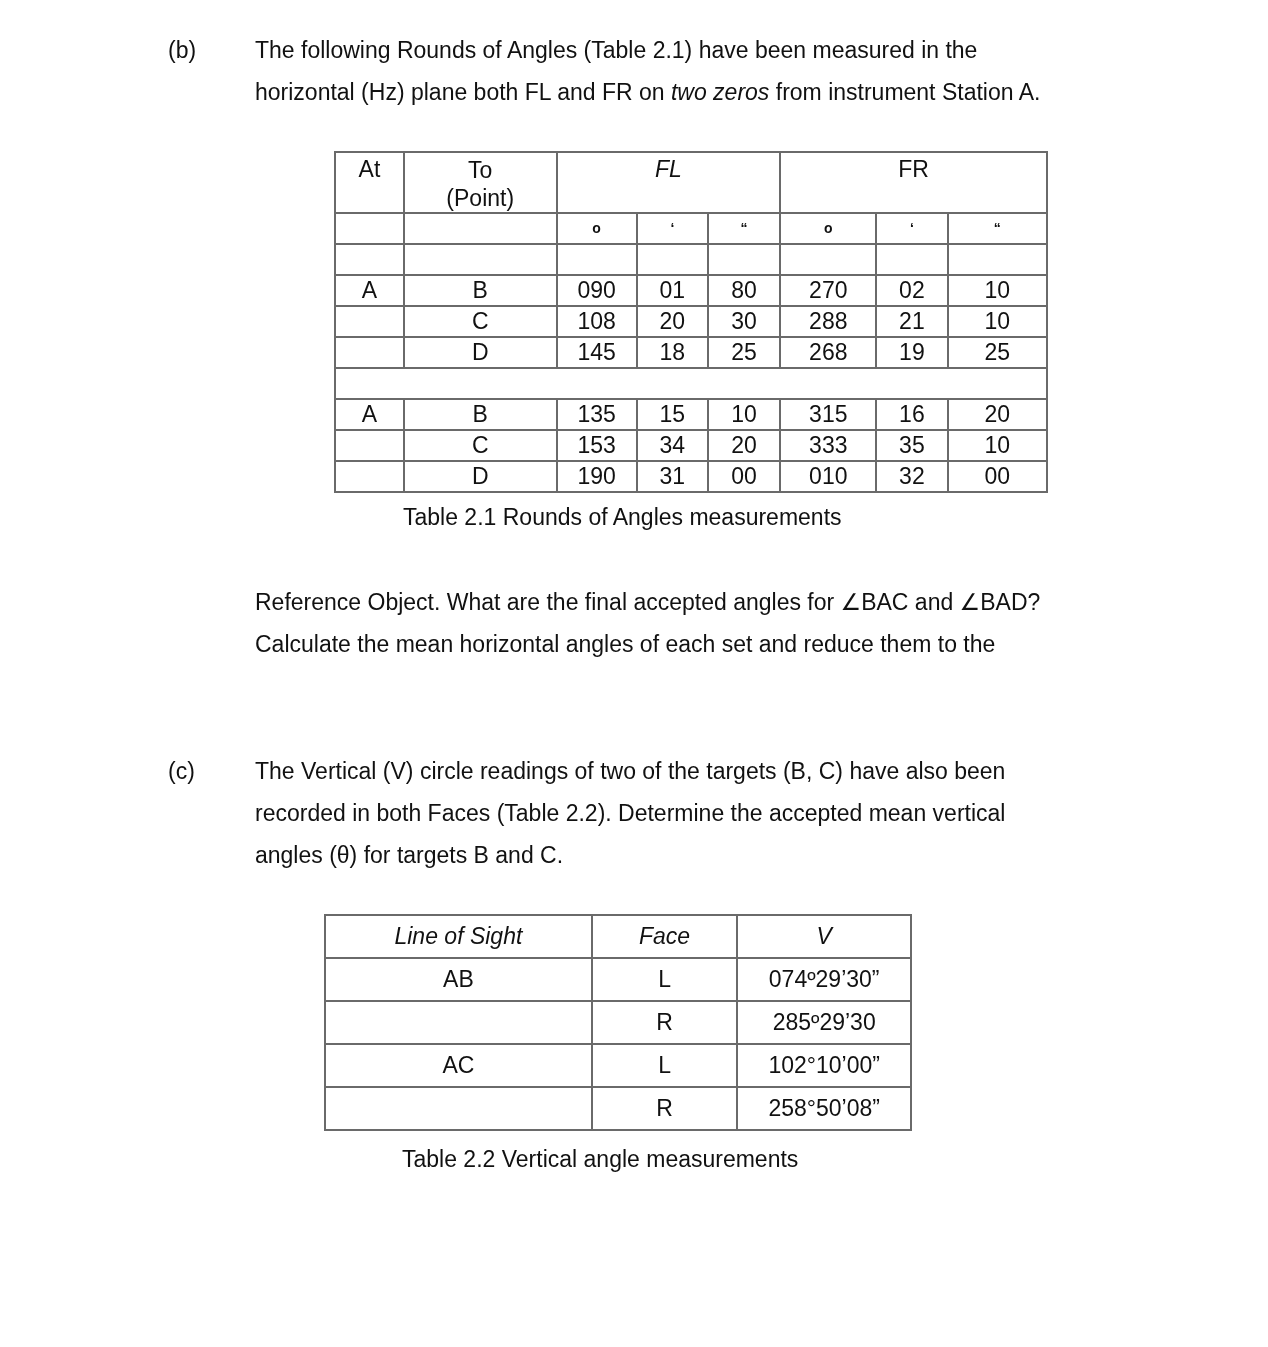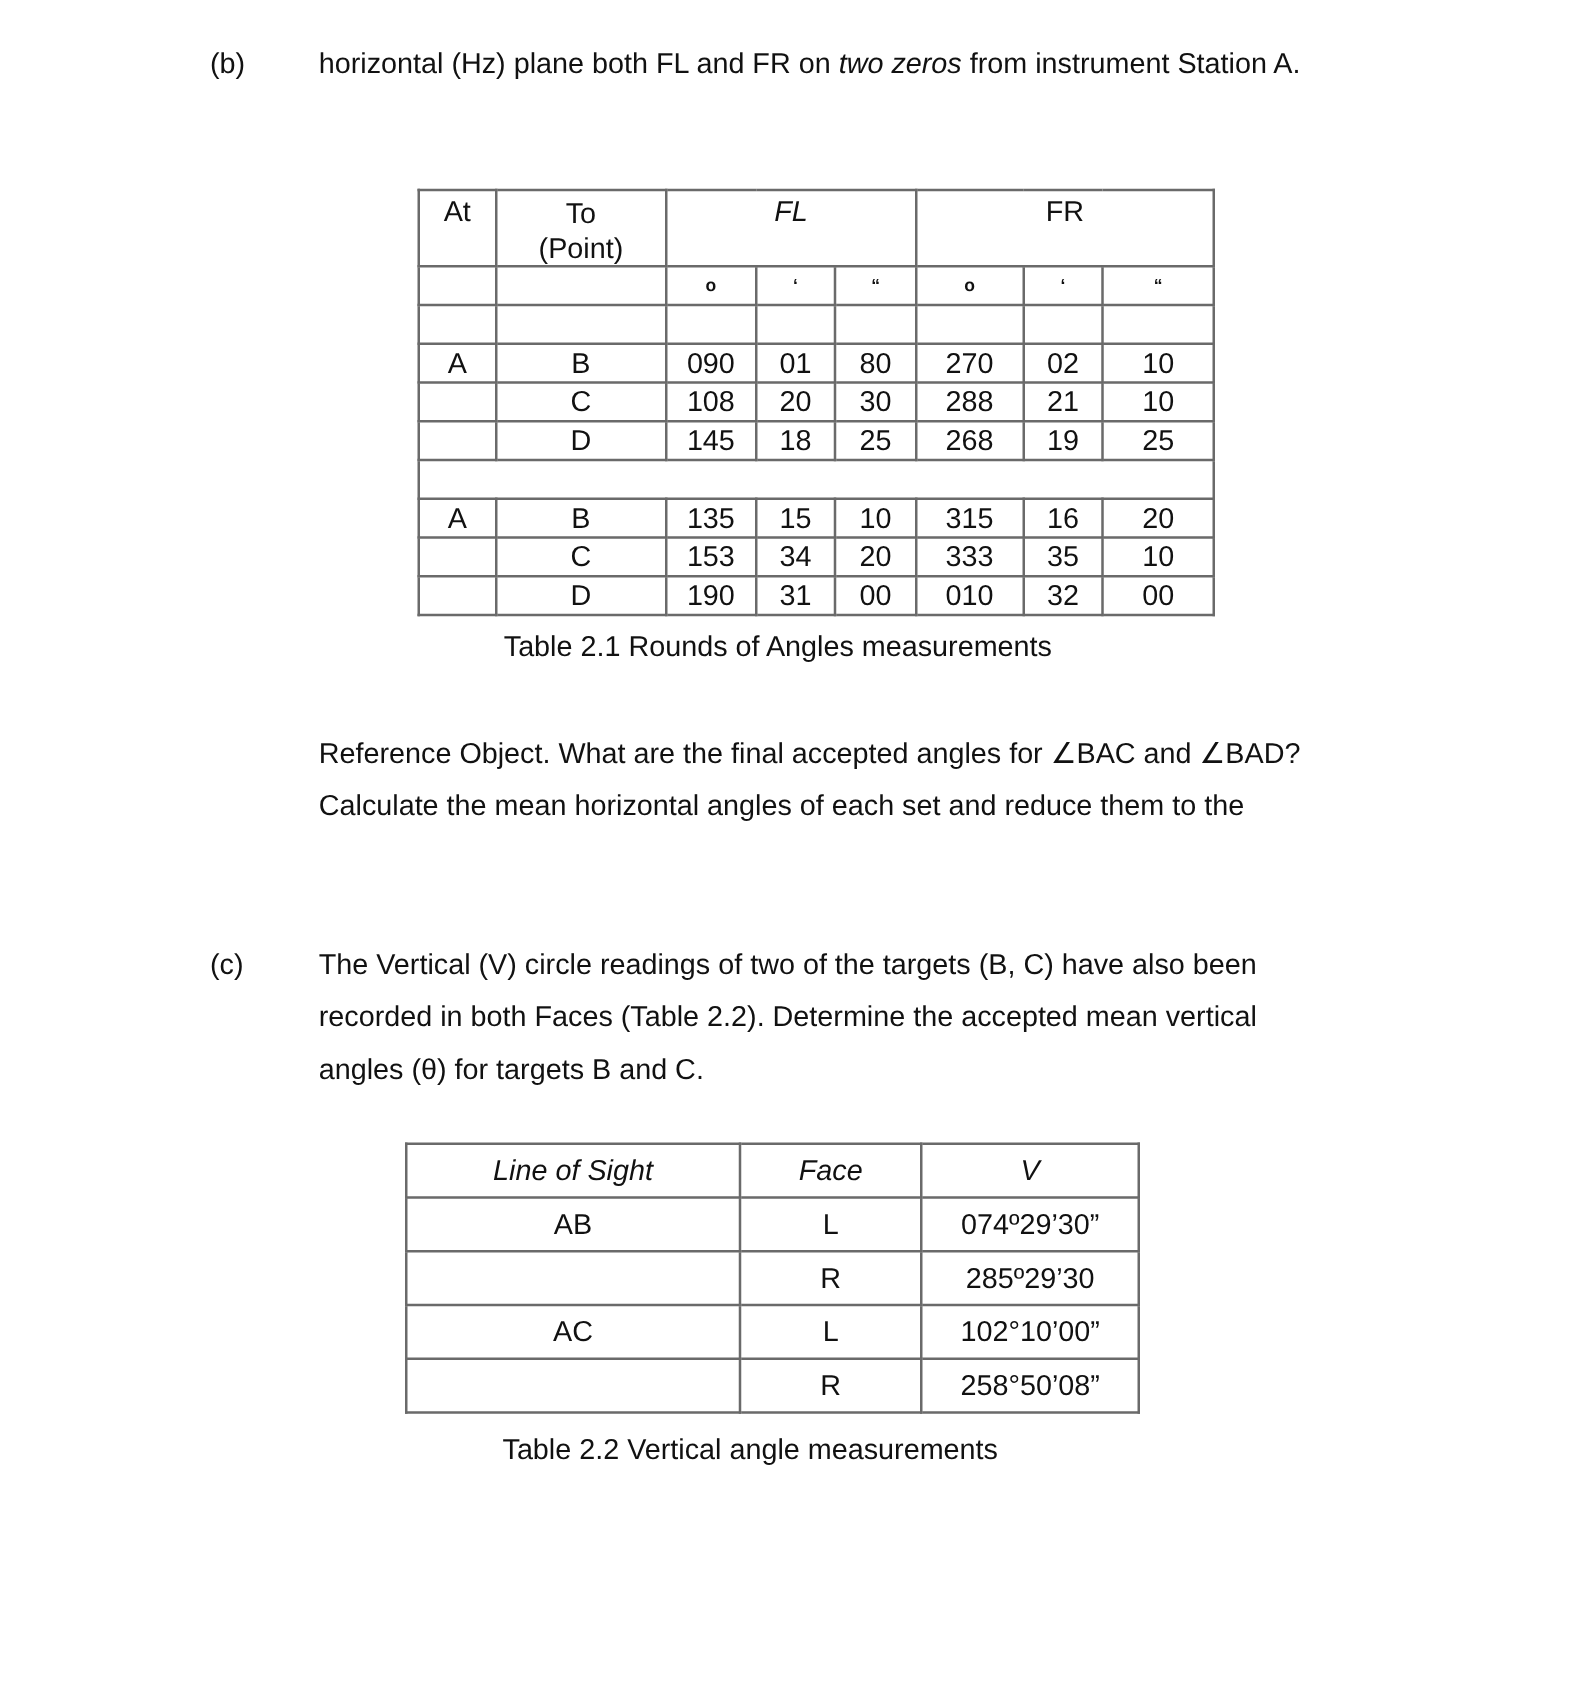--- a/index.html
+++ b/index.html
@@ -14,24 +14,25 @@
   #t21 .units td { font-weight:bold; font-size:14px; }
   .caption { position:absolute; font-size:23px; }
   #t22 td { height:41px; }
   #t22 .hd td { font-style:italic; }
 </style>
 </head>
 <body>
 
 <div class="label" style="left:168px; top:29px;">(b)</div>
 <div class="para" style="left:255px; top:29px;">
+  <div>The following Rounds of Angles (Table 2.1) have been measured in the</div>
   <div><span>horizontal (Hz) plane both FL and FR on </span><i>two zeros</i><span> from instrument Station A.</span></div>
 </div>
 
-<table id="t21" style="left:334px; top:151px; width:638px;padding-left:40px;">
+<table id="t21" style="left:334px; top:151px; width:714px;padding-left:40px;">
   <colgroup>
     <col style="width:61px">
       <col style="width:135px">
       <col style="width:71px">
       <col style="width:63px">
       <col style="width:64px">
       <col style="width:85px">
       <col style="width:63px">
       <col style="width:88px">
   </colgroup>

